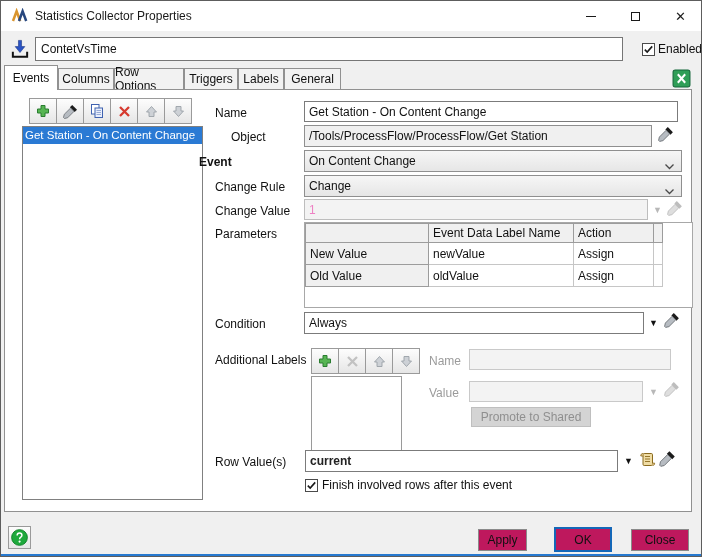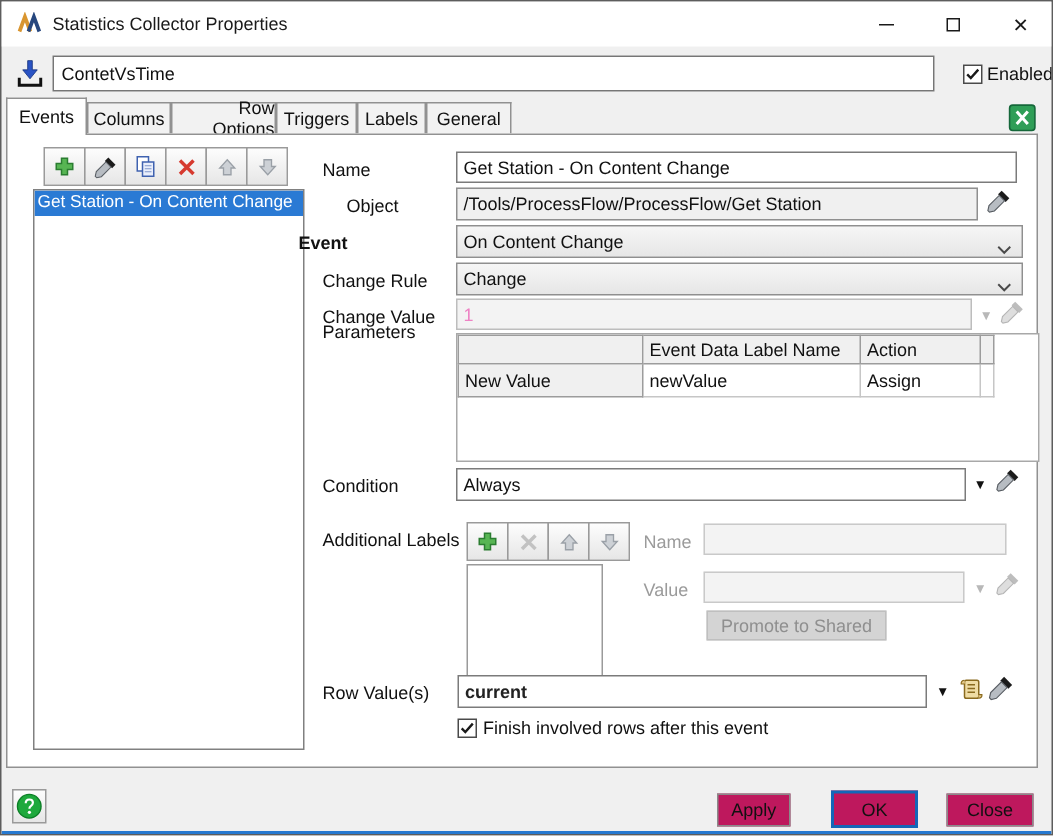--- a/index.html
+++ b/index.html
@@ -16,21 +16,21 @@
   .g-max{display:block;width:9px;height:9px;border:1px solid #1a1a1a;}
 
   
   .drop-btn{position:absolute;left:8px;top:37px;width:22px;height:22px;}
   .obj-name{position:absolute;left:34px;top:36px;width:588px;height:24px;border:1px solid #767676;padding:0 5px;font-size:12px;color:#111;background:#fff;}
   .chk{display:inline-flex;width:13px;height:13px;background:#fff;border:1px solid #4a4a4a;align-items:center;justify-content:center;}
   .enabled-wrap{position:absolute;left:641px;top:41px;display:flex;align-items:center;gap:3px;font-size:12px;color:#111;}
   .excel-btn{position:absolute;left:671px;top:68px;width:19px;height:19px;cursor:pointer;}
 
   
-  .tab{position:absolute;display:flex;align-items:center;justify-content:center;font-size:12px;color:#111;border:1px solid #919191;border-bottom:none;background:#f2f2f2;z-index:1;text-align:right;}
+  .tab{position:absolute;display:flex;align-items:center;justify-content:center;font-size:12px;color:#111;border:1px solid #919191;border-bottom:none;background:#f2f2f2;z-index:1;}
   .tab.active{background:#fff;z-index:3;}
 
   
   .page{position:absolute;left:3px;top:88px;width:688px;height:423px;background:#fff;border:1px solid #919191;z-index:2;}
 
   
   .tbar{position:absolute;display:flex;}
   .icon-btn{width:28px;height:26px;border:1px solid #9a9a9a;background:linear-gradient(#fdfdfd,#e6e6e6);display:flex;align-items:center;justify-content:center;margin-right:0px;}
   .icon-btn + .icon-btn{margin-left:-1px;}
   .flip{transform:rotate(180deg);display:inline-flex;}
@@ -210,21 +210,21 @@
       <span class="pinktxt">1</span>
     </div>
     <span class="drop-arrow dis" style="left:648px;top:116px;">▼</span>
     <span class="icon-abs" style="left:661px;top:109px;">
       <svg width="18" height="18" viewBox="0 0 17 17">
         <path d="M10.2 2 L15 6.8 L12.7 9.1 L7.9 4.3 Z" fill="#bdbdbd"></path>
         <path d="M8.6 5 L12 8.4 L5.6 14.8 L2.5 15.5 L1.5 14.5 L2.2 11.4 Z" fill="#dedede" stroke="#b5b5b5" stroke-width="0.7"></path>
       </svg>
     </span>
 
-    <span class="lbl" style="left:210px;top:124px;">Parameters</span>
+    <span class="lbl" style="left:210px;top:137px;">Parameters</span>
     <div class="ptable-wrap">
       <table class="ptable">
         <colgroup>
             <col style="width:123px">
             <col style="width:145px">
             <col style="width:80px">
             <col style="width:8px">
           </colgroup>
         <tbody>
             <tr>
@@ -232,20 +232,26 @@
           <th>Event Data Label Name</th>
           <th>Action</th>
           <th></th>
         </tr>
         <tr>
           <td class="rowhdr">New Value</td>
           <td>newValue</td>
           <td>Assign</td>
           <td></td>
         </tr>
+        <tr>
+          <td class="rowhdr">Old Value</td>
+          <td>oldValue</td>
+          <td>Assign</td>
+          <td></td>
+        </tr>
       </tbody>
         </table>
     </div>
 
     <span class="lbl" style="left:210px;top:227px;">Condition</span>
     <div class="field" style="left:299px;top:222px;width:340px;height:22px;">
       <span>Always</span>
     </div>
     <span class="drop-arrow" style="left:644px;top:229px;">▼</span>
     <span class="icon-abs" style="left:658px;top:221px;">

